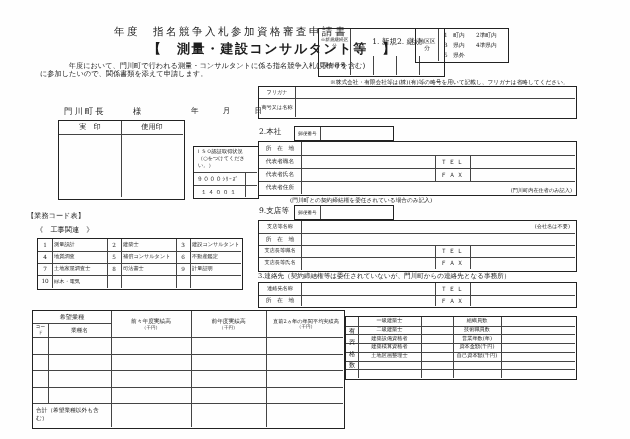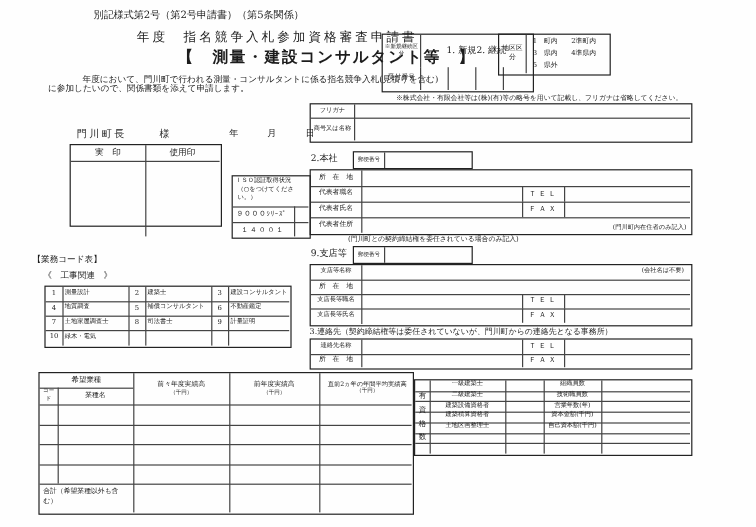--- a/index.html
+++ b/index.html
@@ -22,21 +22,20 @@
   .f7{font-size:7.2px;}
   .f75{font-size:7.6px;}
   .f8{font-size:8.4px;}
   .b{font-weight:bold;}
 </style>
 </head>
 <body>
 
 <div id="page">
 
-  <div class="t f8" style="left:78px;top:8px">別記様式第2号（第2号申請書）（第5条関係）</div>
   <div class="t" style="left:114px;top:25px;font-size:10.5px;letter-spacing:2.5px">年度　指名競争入札参加資格審査申請書</div>
   <div class="t b" style="left:148px;top:42px;font-size:13px;letter-spacing:1.5px">【　測量・建設コンサルタント等　】</div>
 
   <div class="tw f7" style="left:40px;top:62px;width:326px">　　　　年度において、門川町で行われる測量・コンサルタントに係る指名競争入札(見積りを含む)に参加したいので、関係書類を添えて申請します。</div>
 
   <div class="t f8" style="left:64px;top:107px;letter-spacing:2px">門川町長</div>
   <div class="t f8" style="left:133px;top:107px">様</div>
   <div class="t f75" style="left:191px;top:107px;letter-spacing:3px">年　　月　　日</div>
 
   <div class="bx" style="left:318px;top:28px;width:127px;height:49px">
@@ -60,21 +59,21 @@
 
   <div class="bx" style="left:258px;top:86px;width:319px;height:33px;border-width:1.8px">
     <div class="vl" style="left:36px;top:0;height:30px"></div>
     <div class="hl" style="left:0;top:11px;width:316px"></div>
     <div class="c f5" style="left:0;top:0;width:36px;height:11px;white-space:nowrap">フリガナ</div>
     <div class="c f5" style="left:0;top:11px;width:36px;height:19px;white-space:nowrap">商号又は名称</div>
     <div class="c" style="left:36px;top:0;width:280px;height:11px"></div>
     <div class="c" style="left:36px;top:11px;width:280px;height:19px"></div>
   </div>
 
-  <div class="bx" style="left:58px;top:120px;width:127px;height:69px">
+  <div class="bx" style="left:58px;top:120px;width:127px;height:80px">
     <div class="vl" style="left:62px;top:0;height:76px"></div>
     <div class="hl" style="left:0;top:13px;width:124px"></div>
     <div class="c f7" style="left:0;top:0;width:62px;height:13px">実　印</div>
     <div class="c f7" style="left:62px;top:0;width:62px;height:13px">使用印</div>
     <div class="c" style="left:0;top:13px;width:62px;height:63px"></div>
     <div class="c" style="left:62px;top:13px;width:62px;height:63px"></div>
   </div>
 
   <div class="bx" style="left:193px;top:146px;width:66px;height:53px">
     <div class="t f5" style="left:2px;top:2px">ＩＳＯ認証取得状況</div>

